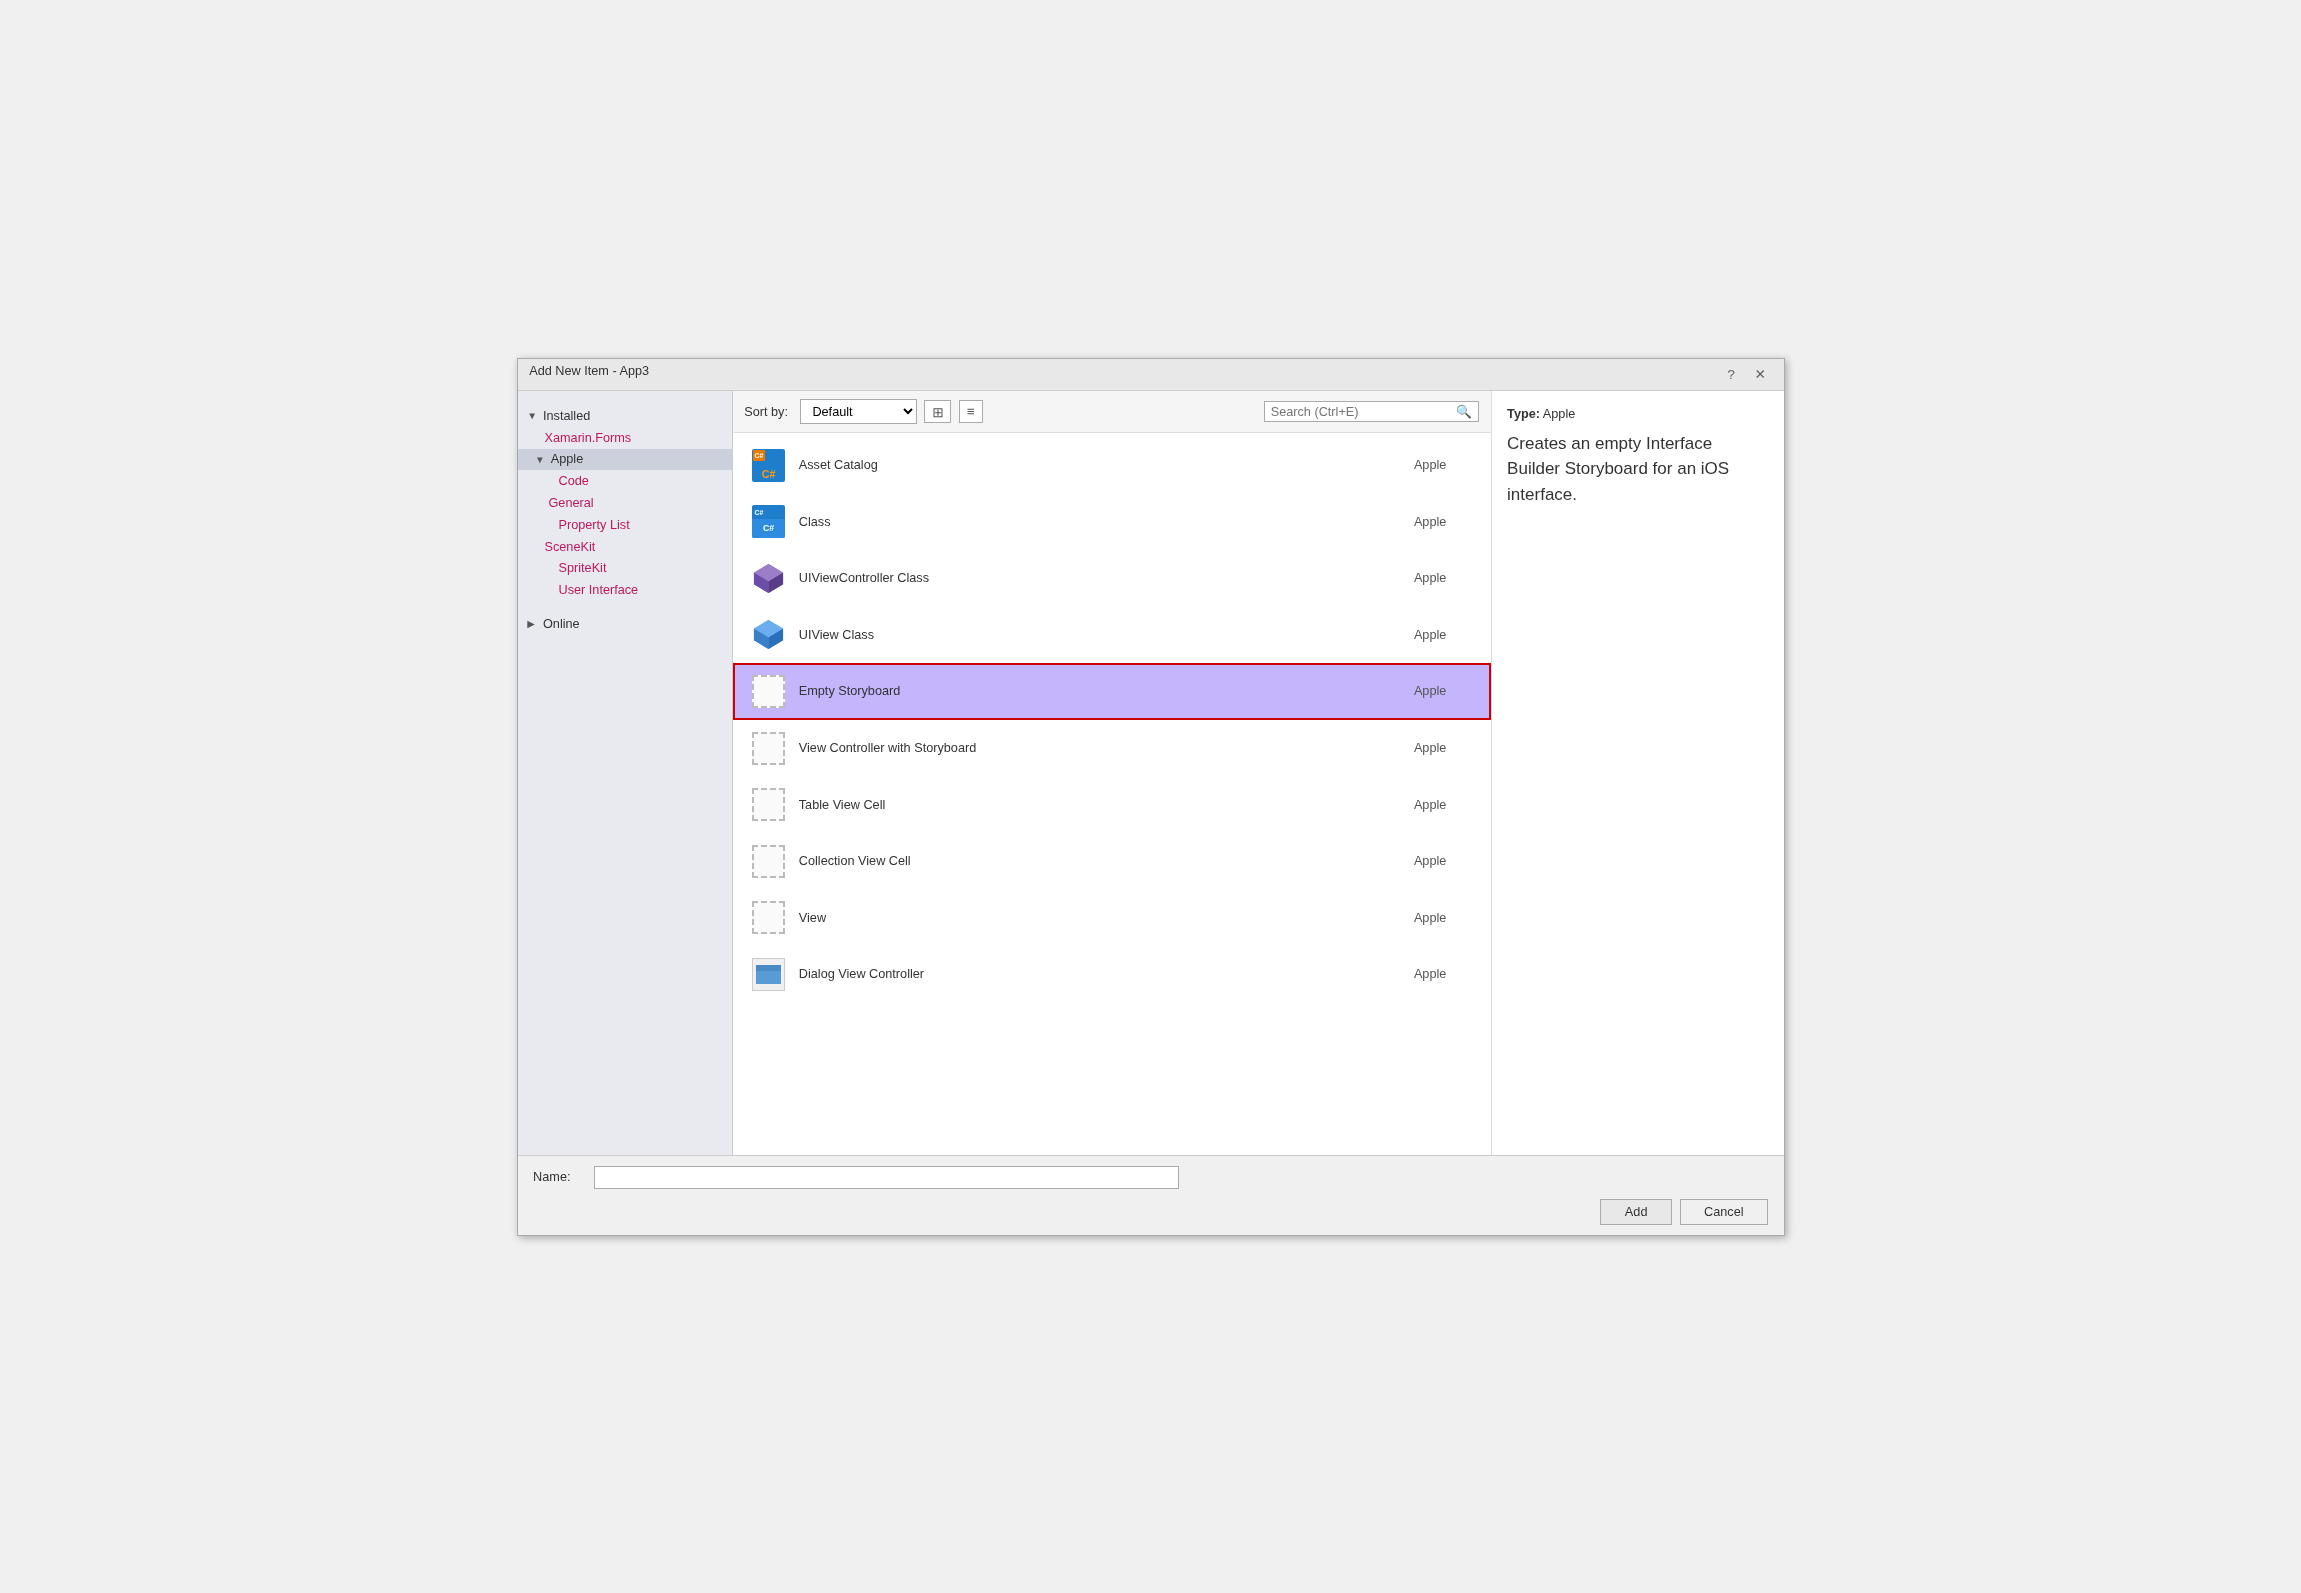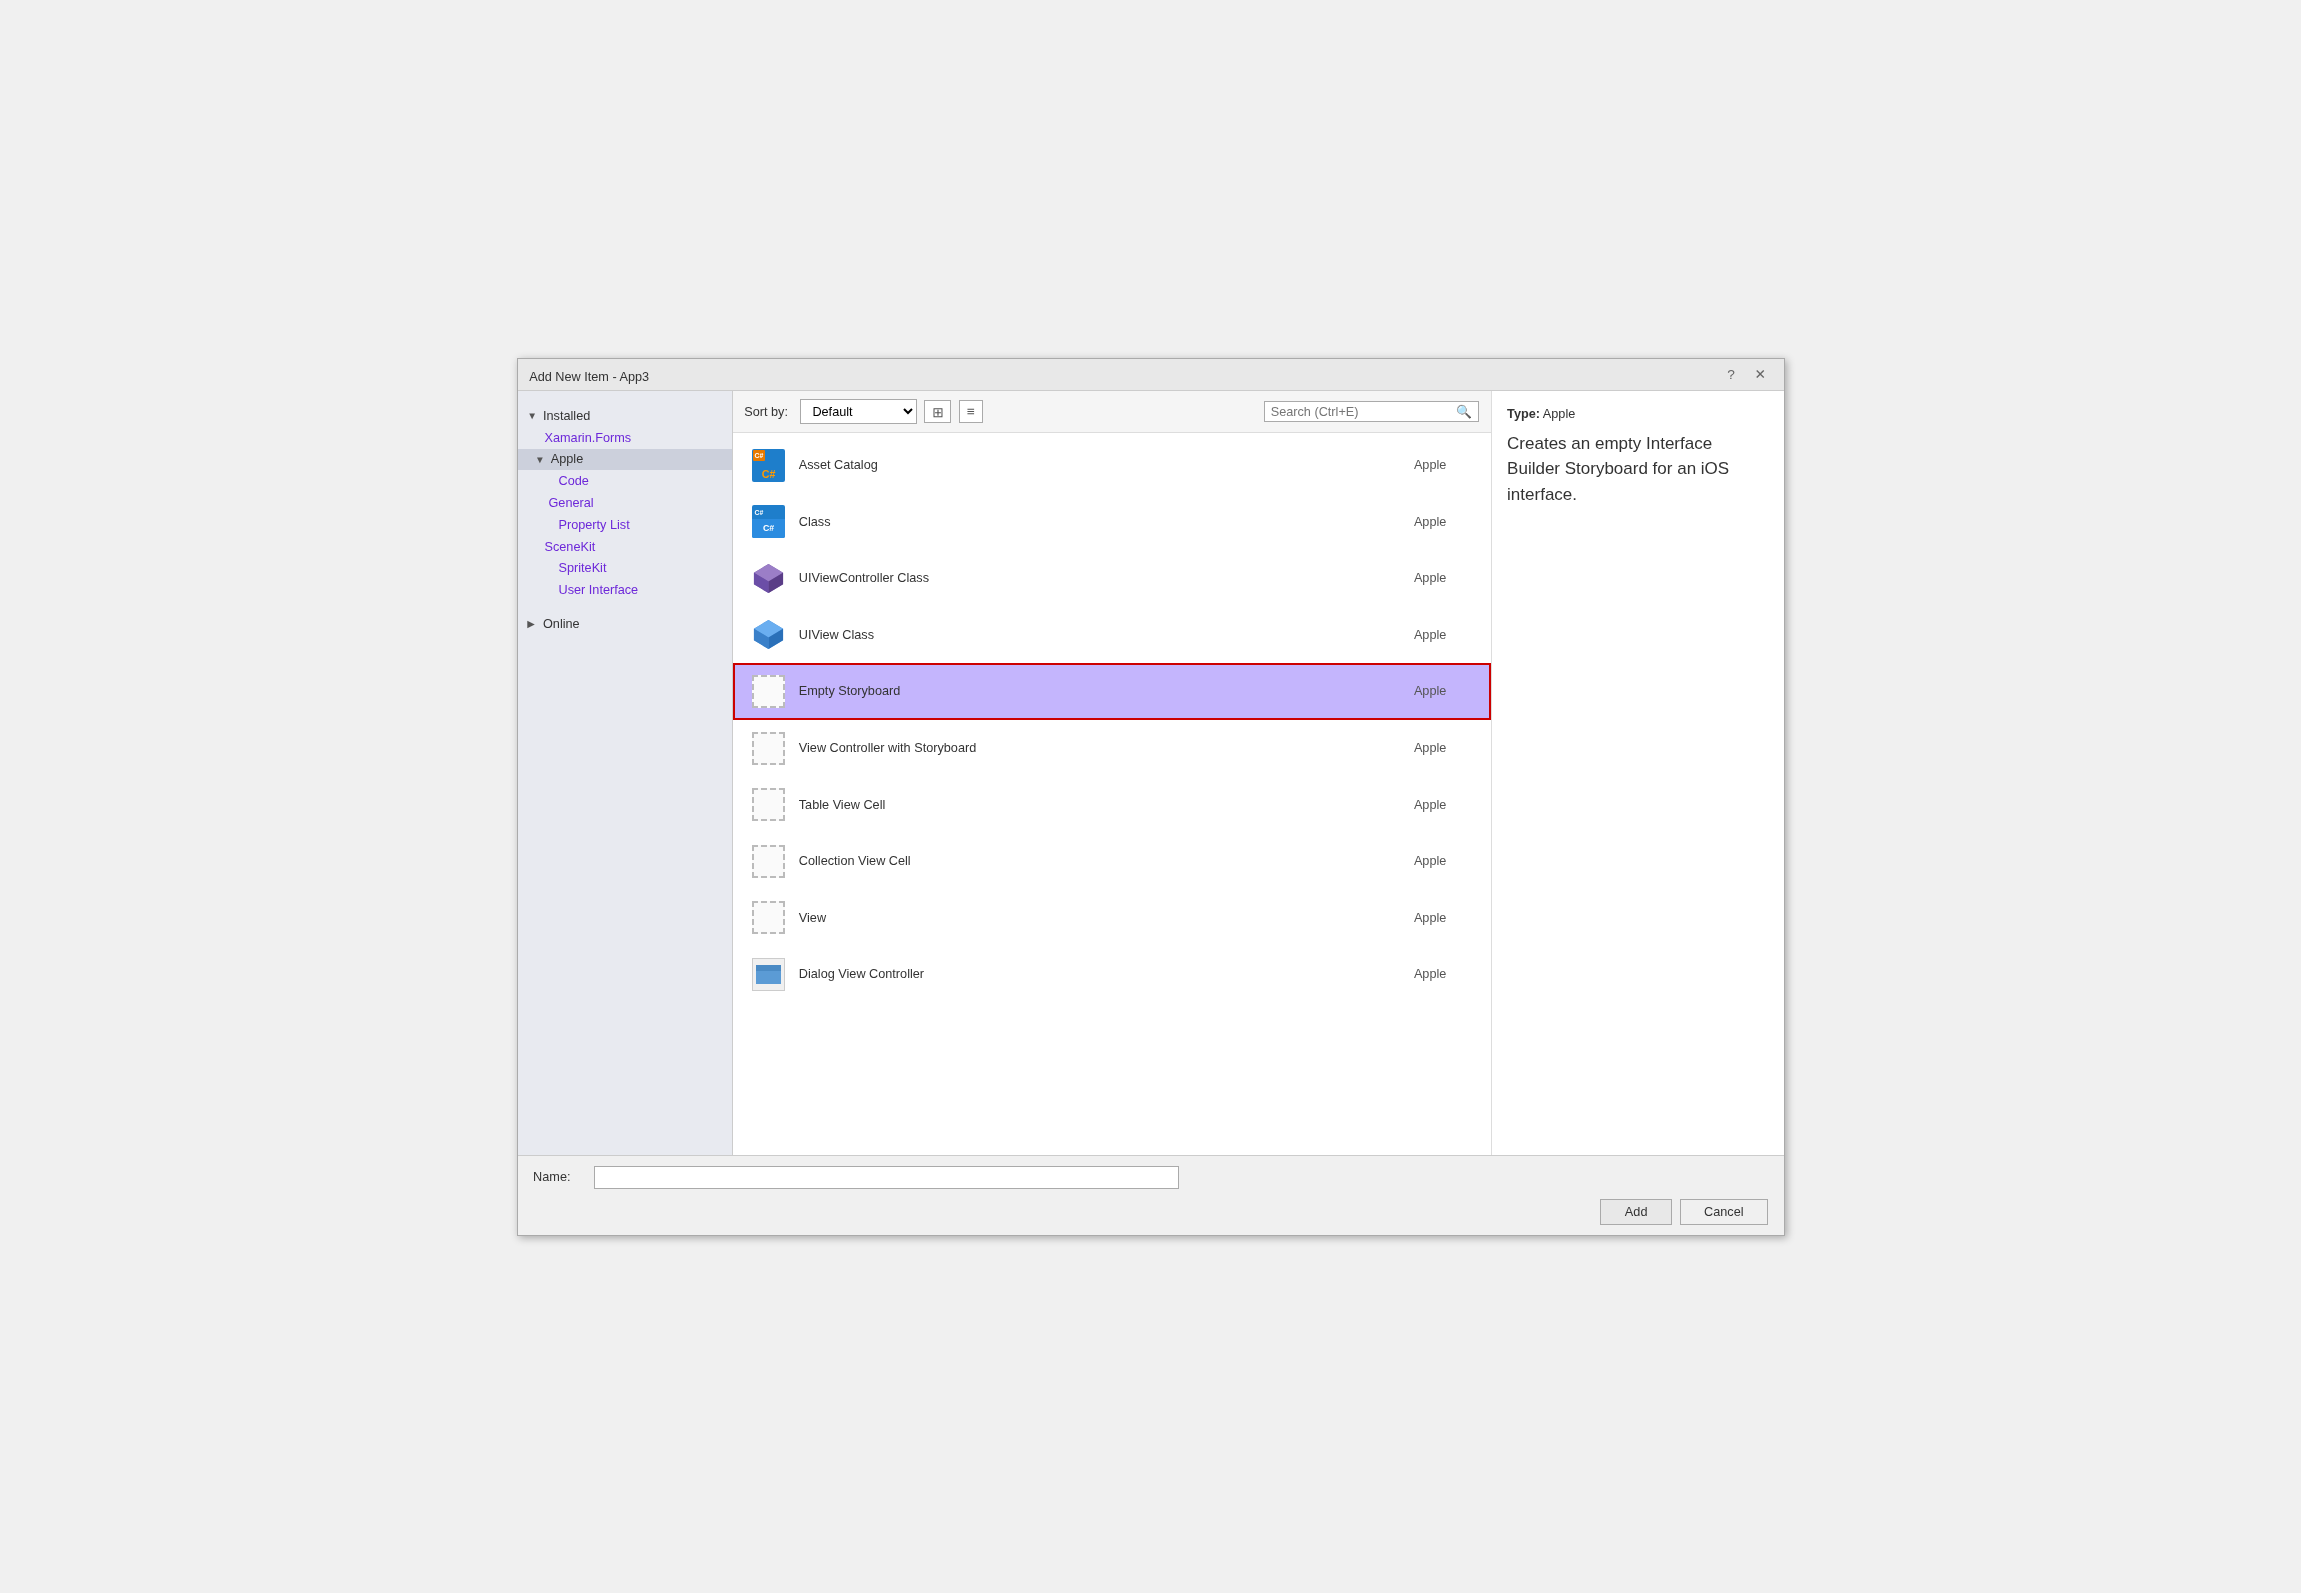--- a/index.html
+++ b/index.html
@@ -19,21 +19,21 @@
       border: 1px solid #aaa;
       display: flex;
       flex-direction: column;
       box-shadow: 2px 2px 7.8px rgba(0,0,0,0.3);
     }
     .title-bar {
       background: #e8e8e8;
       border-bottom: 1px solid #ccc;
       padding: 5.9px 11.7px;
       display: flex;
-      align-items: flex-end;
+      align-items: flex-start;
       justify-content: space-between;
     }
     .title-bar-left {
       font-size: 12.7px;
       color: #333;
     }
     .title-bar-right {
       display: flex;
       gap: 7.8px;
     }
@@ -75,21 +75,21 @@
       margin-right: 2px;
     }
     .sidebar-label {
       font-size: 12.7px;
     }
     .sidebar-child-item {
       display: flex;
       align-items: center;
       padding: 3.9px 9.8px 3.9px 27px;
       cursor: pointer;
-      color: #6d28d9;
+      color: #be185d;
     }
     .content-area {
       flex: 1;
       display: flex;
       flex-direction: column;
       background: #fff;
     }
     .toolbar {
       display: flex;
       align-items: center;

